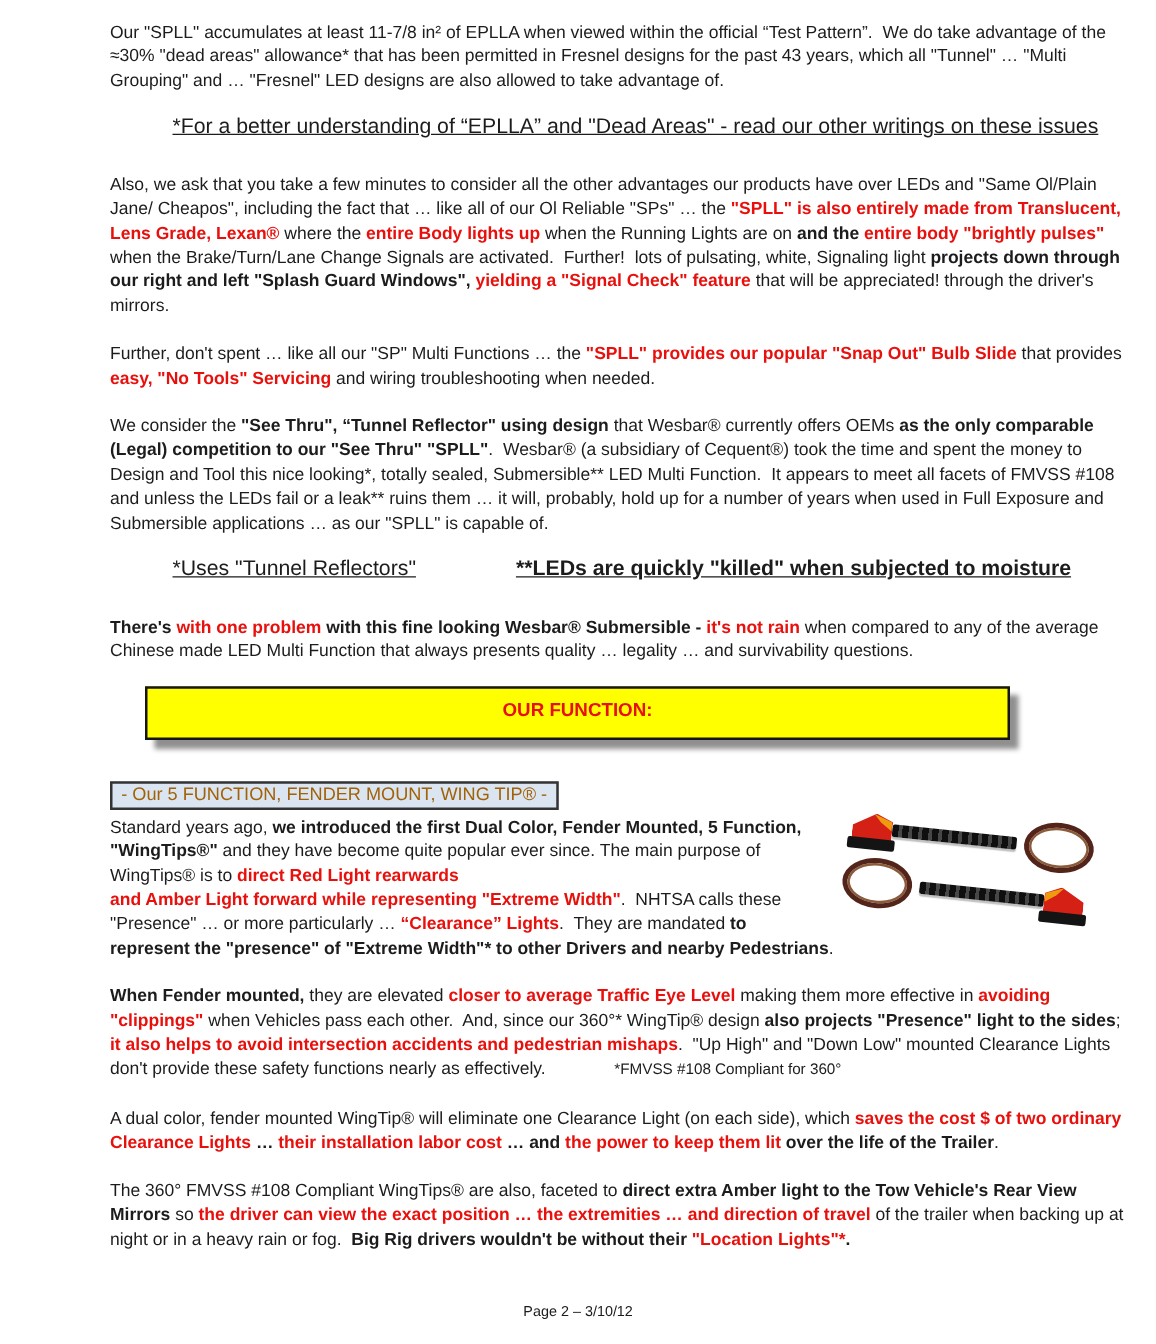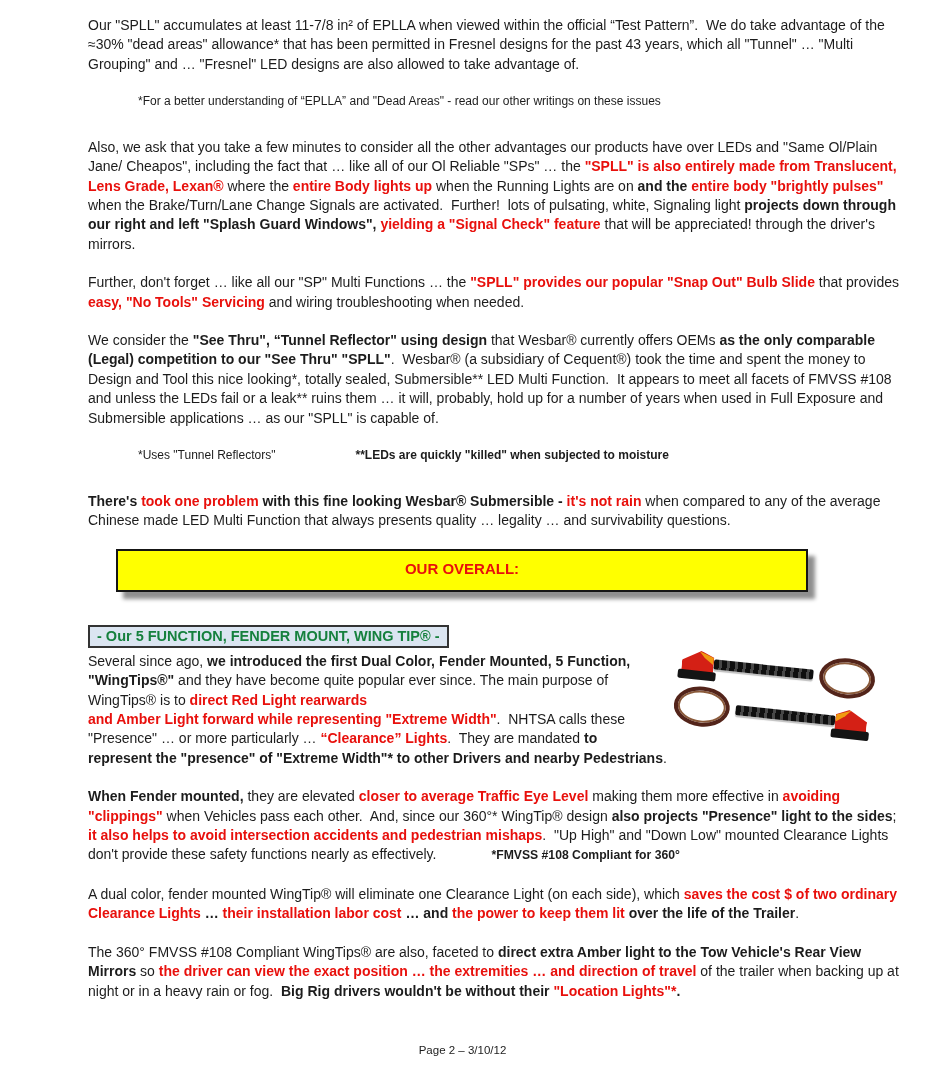--- a/index.html
+++ b/index.html
@@ -8,45 +8,46 @@
     font-family:"Liberation Sans", sans-serif;
     color:#1c1c1c;overflow:hidden;
   }
   .page{position:relative;width:925px;height:1075px;}
   .content{padding:16px 22px 0 88px;}
   .para{
     margin:0 0 19px 0;font-size:14px;line-height:19.4px;
     white-space:pre-wrap;
   }
   .footnote{
-    margin:1px 0 28px 50px;font-size:12px;line-height:16.5px;
+    margin:1px 0 28px 50px;font-size:17px;line-height:16.5px;
     white-space:pre-wrap;
+    text-decoration:underline;
   }
   .run{}
   .b{font-weight:700;}
   .r{color:#e8100c;}
   .u{}
   .n{color:#1f3864;}
   .sm{font-size:12.2px;}
-  .g55{margin-left:55px;font-weight:bold;}
+  .g55{margin-left:55px;}
   .g80{margin-left:80px;}
 
   
   .mission{
     margin:6px 0 0 28px;width:672px;background:#ffff00;
     border:2px solid #151515;box-shadow:7px 7px 4px #8f8f8f;
     text-align:center;padding:7px 8px 10px 8px;
   }
   .mission .mline{font-size:15px;line-height:21.5px;white-space:pre-wrap;}
 
   
   .wingtip-section{margin-top:33px;}
   .section-header{
     display:inline-block;background:#dbe5f1;border:2px solid #333;
-    color:#15803d;font-weight:700;font-size:14.5px;
+    color:#a16207;font-weight:400;font-size:14.5px;
     padding:1px 7px 2px 7px;margin:0 0 4px 0;
   }
 
   
   .product-float{
     float:right;width:235px;height:102px;position:relative;
     margin:2px 0 4px 14px;
   }
   .unit{position:absolute;display:flex;align-items:center;}
   .unit-1{left:14px;top:14px;transform:rotate(6deg);transform-origin:left center;}
@@ -86,29 +87,29 @@
 <body>
 
 <div class="page">
   <div class="content">
 
     <p class="para"><span class="run">Our "SPLL" accumulates at least 11-7/8 in² of EPLLA when viewed within the official “Test Pattern”.  We do take advantage of the ≈30% "dead areas" allowance* that has been permitted in Fresnel designs for the past 43 years, which all "Tunnel" … "Multi Grouping" and … "Fresnel" LED designs are also allowed to take advantage of.</span></p>
     <p class="footnote"><span class="run">*For a better understanding of “EPLLA” and "Dead Areas" - read our other writings on these issues</span></p>
 
     <p class="para"><span class="run">Also, we ask that you take a few minutes to consider all the other advantages our products have over LEDs and "Same Ol/Plain Jane/ Cheapos", including the fact that … like all of our Ol Reliable "SPs" … the </span><span class="run b r">"SPLL" is also entirely made from Translucent, Lens Grade, Lexan®</span><span class="run"> where the </span><span class="run b r u">entire Body lights up</span><span class="run"> when the Running Lights are on </span><span class="run b">and the </span><span class="run b r u">entire body "brightly pulses"</span><span class="run"> when the Brake/Turn/Lane Change Signals are activated.  Further!  lots of pulsating, white, Signaling light </span><span class="run b">projects down through our right and left "Splash Guard Windows", </span><span class="run b r u">yielding a "Signal Check" feature</span><span class="run"> that will be appreciated! through the driver's mirrors.</span></p>
 
-    <p class="para"><span class="run">Further, don't forget … like all our "SP" Multi Functions … the </span><span class="run b r">"SPLL" provides our popular </span><span class="run b r u">"Snap Out" Bulb Slide</span><span class="run"> that provides </span><span class="run b r u">easy, "No Tools" Servicing</span><span class="run"> and wiring troubleshooting when needed.</span></p>
+    <p class="para"><span class="run">Further, don't spent … like all our "SP" Multi Functions … the </span><span class="run b r">"SPLL" provides our popular </span><span class="run b r u">"Snap Out" Bulb Slide</span><span class="run"> that provides </span><span class="run b r u">easy, "No Tools" Servicing</span><span class="run"> and wiring troubleshooting when needed.</span></p>
 
     <p class="para"><span class="run">We consider the </span><span class="run b">"See Thru", “Tunnel Reflector" using design</span><span class="run"> that Wesbar® currently offers OEMs </span><span class="run b">as the </span><span class="run b u">only</span><span class="run b"> comparable (Legal) competition to our "See Thru" "SPLL"</span><span class="run">.  Wesbar® (a subsidiary of Cequent®) took the time and spent the money to Design and Tool this nice looking*, totally sealed, Submersible** LED Multi Function.  It appears to meet all facets of FMVSS #108 and unless the LEDs fail or a leak** ruins them … it will, probably, hold up for a number of years when used in Full Exposure and Submersible applications … as our "SPLL" is capable of.</span></p>
     <p class="footnote"><span class="run">*Uses "Tunnel Reflectors"</span><span class="run b g80">**LEDs are quickly "killed" when subjected to moisture</span></p>
 
-    <p class="para"><span class="run b">There's </span><span class="run b r u">took one problem</span><span class="run b"> with this fine looking Wesbar® Submersible - </span><span class="run b r u">it's not rain</span><span class="run"> when compared to any of the average Chinese made LED Multi Function that always presents quality … legality … and survivability questions.</span></p>
+    <p class="para"><span class="run b">There's </span><span class="run b r u">with one problem</span><span class="run b"> with this fine looking Wesbar® Submersible - </span><span class="run b r u">it's not rain</span><span class="run"> when compared to any of the average Chinese made LED Multi Function that always presents quality … legality … and survivability questions.</span></p>
 
     <div class="mission">
-      <div class="mline"><span class="run b r">OUR OVERALL:</span></div>
+      <div class="mline"><span class="run b r">OUR FUNCTION:</span></div>
     </div>
 
     <div class="wingtip-section">
       <div class="product-float">
         <div class="unit unit-1">
           <span class="lamp">
             <span class="lamp-body">
                 <span class="lamp-amber"></span>
               </span>
             <span class="lamp-base"></span>
@@ -122,21 +123,21 @@
           <span class="lamp mirror">
             <span class="lamp-body">
                 <span class="lamp-amber"></span>
               </span>
             <span class="lamp-base"></span>
           </span>
         </div>
       </div>
 
       <div class="section-header">- Our 5 FUNCTION, FENDER MOUNT, WING TIP® -</div>
-      <p class="para"><span class="run">Several since ago, </span><span class="run b">we introduced the first Dual Color, Fender Mounted, 5 Function, "WingTips®"</span><span class="run"> and they have become quite popular ever since. The main purpose of WingTips® is to </span><span class="run b r u">direct Red Light rearwards
+      <p class="para"><span class="run">Standard years ago, </span><span class="run b">we introduced the first Dual Color, Fender Mounted, 5 Function, "WingTips®"</span><span class="run"> and they have become quite popular ever since. The main purpose of WingTips® is to </span><span class="run b r u">direct Red Light rearwards
 and Amber Light forward while representing "Extreme Width"</span><span class="run">.  NHTSA calls these "Presence" … or more particularly … </span><span class="run b r">“Clearance” Lights</span><span class="run">.  They are mandated </span><span class="run b">to </span><span class="run b u">represent the "presence" of "Extreme Width"*</span><span class="run b"> to other Drivers and nearby Pedestrians</span><span class="run">.</span></p>
     </div>
 
     <p class="para"><span class="run b">When Fender mounted,</span><span class="run"> they are elevated </span><span class="run b r">closer to average Traffic Eye Level</span><span class="run"> making them more effective in </span><span class="run b r u">avoiding "clippings"</span><span class="run"> when Vehicles pass each other.  And, since our 360°* WingTip® design </span><span class="run b">also projects "Presence" light to the sides</span><span class="run">; </span><span class="run b r">it also helps to avoid intersection accidents and pedestrian mishaps</span><span class="run">.  "Up High" and "Down Low" mounted Clearance Lights don't provide these safety functions nearly as effectively.</span><span class="run sm g55">*FMVSS #108 Compliant for 360°</span></p>
 
     <p class="para"><span class="run">A dual color, fender mounted WingTip® will eliminate one Clearance Light (on each side), which </span><span class="run b r">saves the cost $ of </span><span class="run b r u">two</span><span class="run b r"> ordinary Clearance Lights</span><span class="run b"> … </span><span class="run b r">their installation labor cost</span><span class="run b"> … and </span><span class="run b r">the power to keep them lit</span><span class="run b"> over the life of the Trailer</span><span class="run">.</span></p>
 
     <p class="para"><span class="run">The 360° FMVSS #108 Compliant WingTips® are also, faceted to </span><span class="run b">direct extra Amber light to the Tow Vehicle's Rear View Mirrors</span><span class="run"> so </span><span class="run b r">the driver can view the </span><span class="run b r u">exact position</span><span class="run b r"> … </span><span class="run b r u">the extremities</span><span class="run b r"> … and </span><span class="run b r u">direction of travel</span><span class="run"> of the trailer when backing up at night or in a heavy rain or fog.  </span><span class="run b">Big Rig drivers wouldn't be without their </span><span class="run b r">"Location Lights"*</span><span class="run b">.</span></p>
 
   </div>

